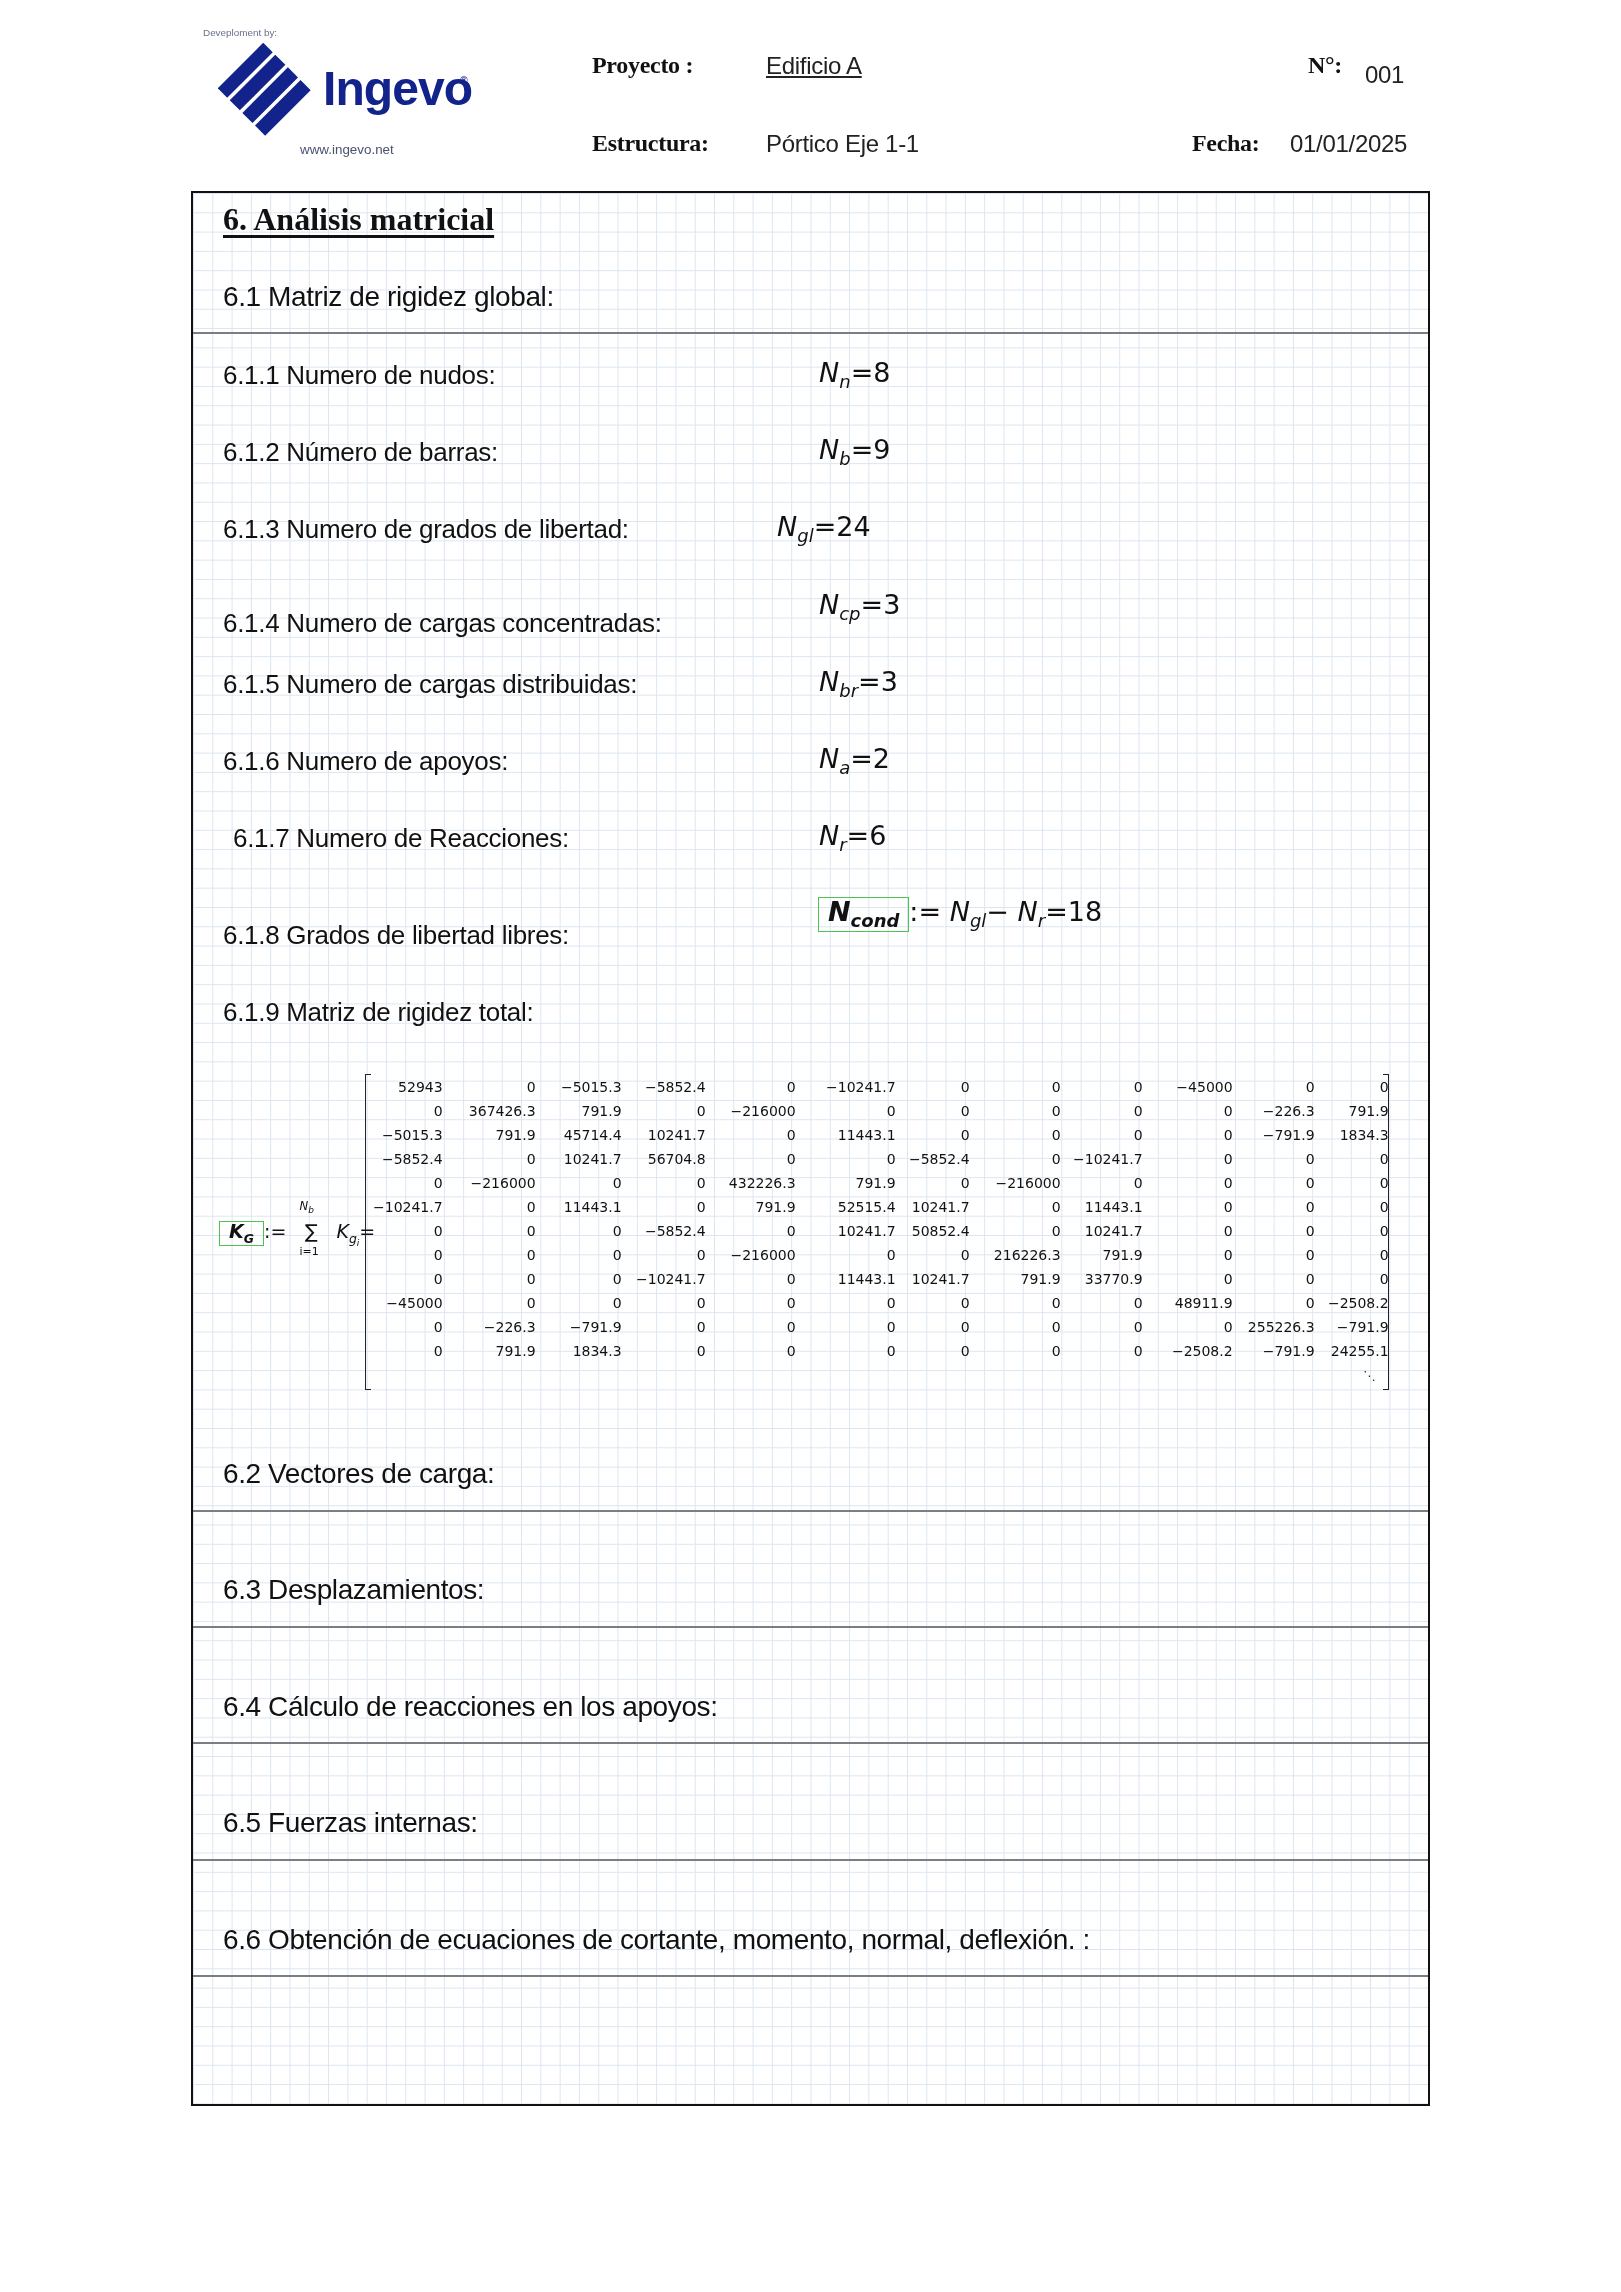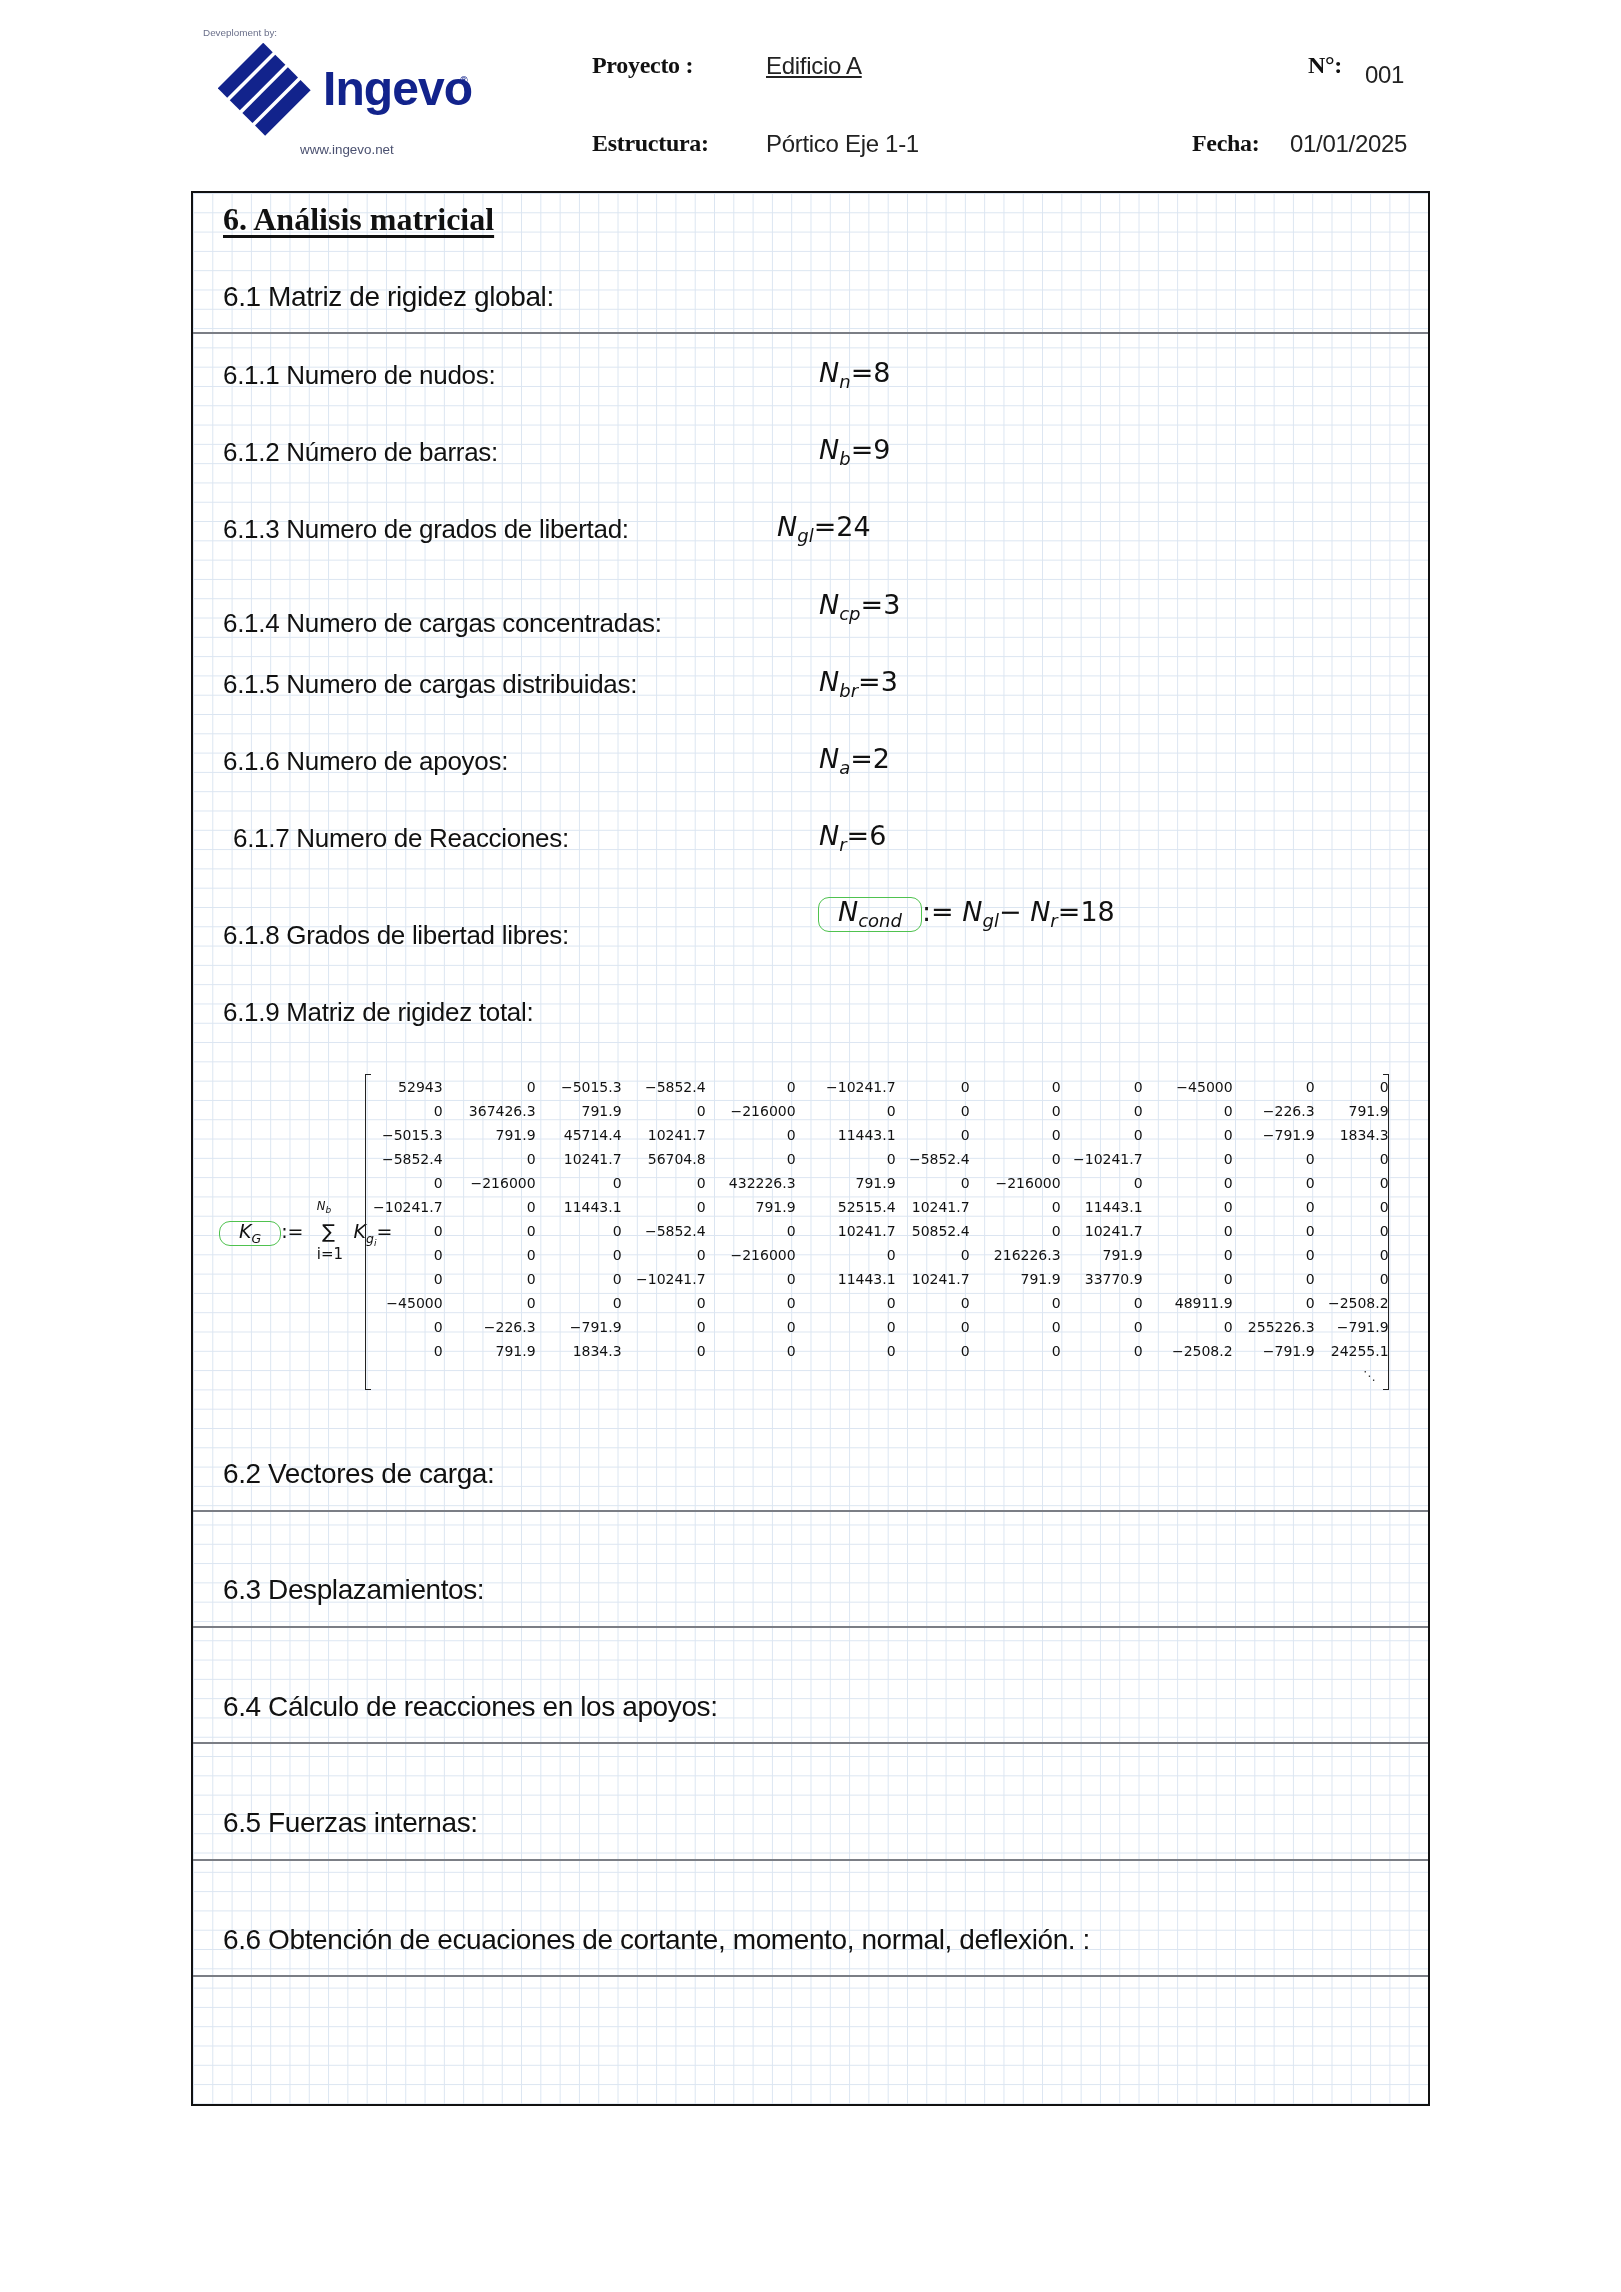--- a/index.html
+++ b/index.html
@@ -34,28 +34,28 @@
   .abs { position: absolute; }
   .title { font-family: "Liberation Serif", serif; font-weight: bold; font-size: 32px;
            text-decoration: underline; text-decoration-thickness: 2.7px; text-underline-offset: 4.5px; color: #111; }
   .sec { font-size: 28px; font-family: "Liberation Sans", sans-serif; color: #111; letter-spacing: -0.4px; }
   .item { font-size: 26px; font-family: "Liberation Sans", sans-serif; color: #111; letter-spacing: -0.3px; }
   .divider { position: absolute; left: 0; width: 100%; height: 1.8px; background: #7b7e85; }
 
   .math { font-size: 27px; font-family: "DejaVu Sans", sans-serif; color: #111; white-space: nowrap; }
   .math i { font-style: italic; }
   .math sub { font-size: 18px; font-style: italic; vertical-align: -6.3px; }
-  .hl { display: inline-block; border: 1.8px solid #4fc24f; border-radius: 11px; padding: 0 19px; line-height: 1.05; }
+  .hl { display: inline-block; border: 1.8px solid #4fc24f; border-radius: 0; padding: 0 9px; line-height: 1.05; font-weight: bold; }
 
   
   .kc { font-size: 19px; }
   .kc sub { font-size: 12.5px; vertical-align: -4.5px; }
   .sum-wrap { display: inline-block; position: relative; width: 38px; text-align: center; }
   .sum-top { position: absolute; left: 7.2px; top: -21.5px; font-size: 11.6px; font-style: italic; }
-  .sum-bot { position: absolute; left: 7.2px; top: 25px; font-size: 15px; }
+  .sum-bot { position: absolute; left: 7.2px; top: 25px; font-size: 11px; }
   .bracket-l { position: absolute; left: 365px; top: 1074px; width: 5.4px; height: 314px;
                border-left: 1.8px solid #222; border-top: 1.8px solid #222; border-bottom: 1.8px solid #222; }
   .bracket-r { position: absolute; left: 1383px; top: 1074px; width: 5.4px; height: 314px;
                border-right: 1.8px solid #222; border-top: 1.8px solid #222; border-bottom: 1.8px solid #222; }
   .mtx { position: absolute; left: 373px; top: 1075px; border-collapse: collapse;
          font-family: "DejaVu Sans", sans-serif; font-size: 14px; color: #111; }
   .mtx td { height: 24px; padding: 0; text-align: right; white-space: nowrap; }
   .ddots { position: absolute; left: 1363px; top: 1368px; font-size: 12.5px; color: #333; }
 </style>
 </head>

